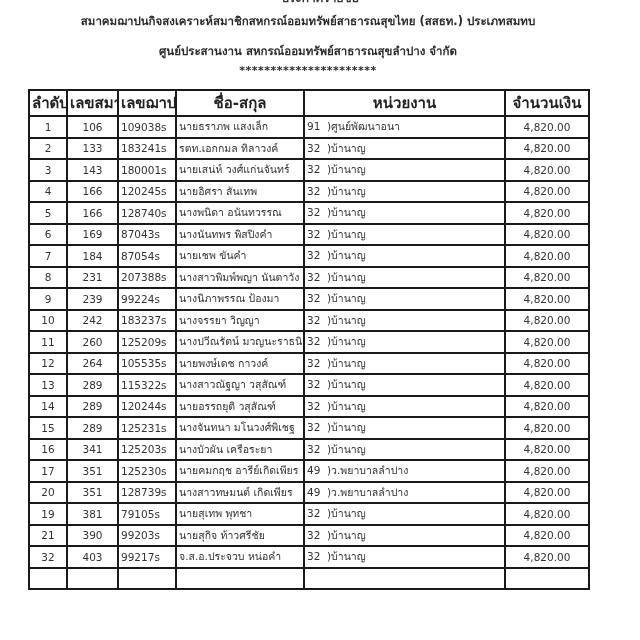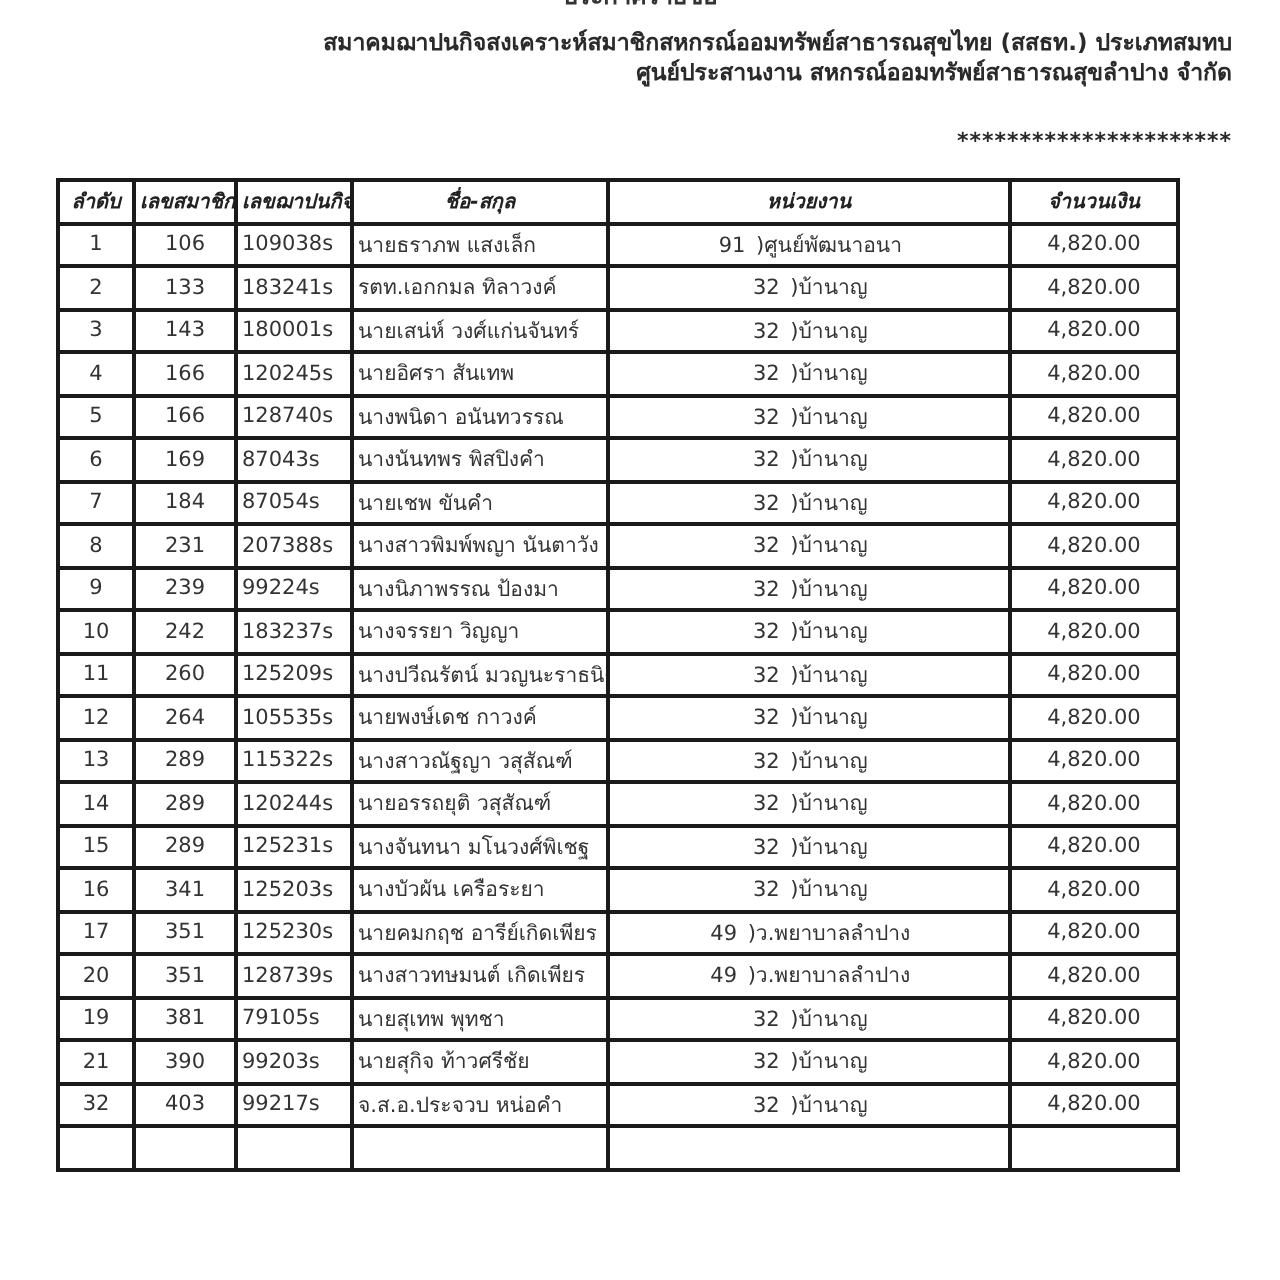--- a/index.html
+++ b/index.html
@@ -8,43 +8,43 @@
     font-family: "DejaVu Sans", "Liberation Sans", sans-serif;
     color: #222;
   }
   .doc-header { position: absolute; left: 0; top: 0; width: 640px; text-align: center; }
   .cut-line {
     position: absolute; left: 0; width: 640px; top: -9px; height: 14px;
     font-size: 12px; font-weight: bold; text-align: center; line-height: 14px;
     color: #333;
   }
   .title-line {
-    position: absolute; left: 0; width: 616px; text-align: right;
+    position: absolute; left: 0; width: 616px; text-align: center;
     font-size: 11.5px; font-weight: bold; color: #2a2a2a; white-space: nowrap;
   }
   .t1 { top: 12px; }
-  .t2 { top: 27px; }
+  .t2 { top: 42px; }
   .stars { top: 64px; font-size: 11px; letter-spacing: 0.5px; }
 
   table.roster {
     position: absolute; left: 28px; top: 89px;
     border-collapse: collapse; table-layout: fixed;
     width: 560px;
     font-size: 10.5px; color: #333;
   }
   table.roster th, table.roster td {
     border: 2px solid #1a1a1a;
     height: 19.5px; padding: 0 2px;
     white-space: nowrap; overflow: hidden;
   }
-  table.roster th { font-weight: bold; text-align: center; font-size: 10px; color: #222; font-style: italic; }
+  table.roster th { font-weight: bold; text-align: center; font-size: 15px; color: #222; }
   td.c-no, td.c-mem { text-align: center; }
   td.c-pay { text-align: left; padding-left: 6px; margin-top: 12px; }
   td.c-name { text-align: left; padding-left: 2px; }
-  td.c-unit { text-align: center; padding-left: 2px; margin-left: 33px; }
+  td.c-unit { text-align: left; padding-left: 2px; margin-left: 33px; }
   td.c-amt { text-align: center; padding-right: 2px; }
   .unit-code { display: inline-block; width: 16px; }
   .unit-paren { margin-left: 4px; }
 </style>
 </head>
 <body>
 
 <div class="doc-header">
   <div class="cut-line">ประกาศรายชื่อ</div>
   <div class="title-line t1">สมาคมฌาปนกิจสงเคราะห์สมาชิกสหกรณ์ออมทรัพย์สาธารณสุขไทย (สสธท.) ประเภทสมทบ</div>

